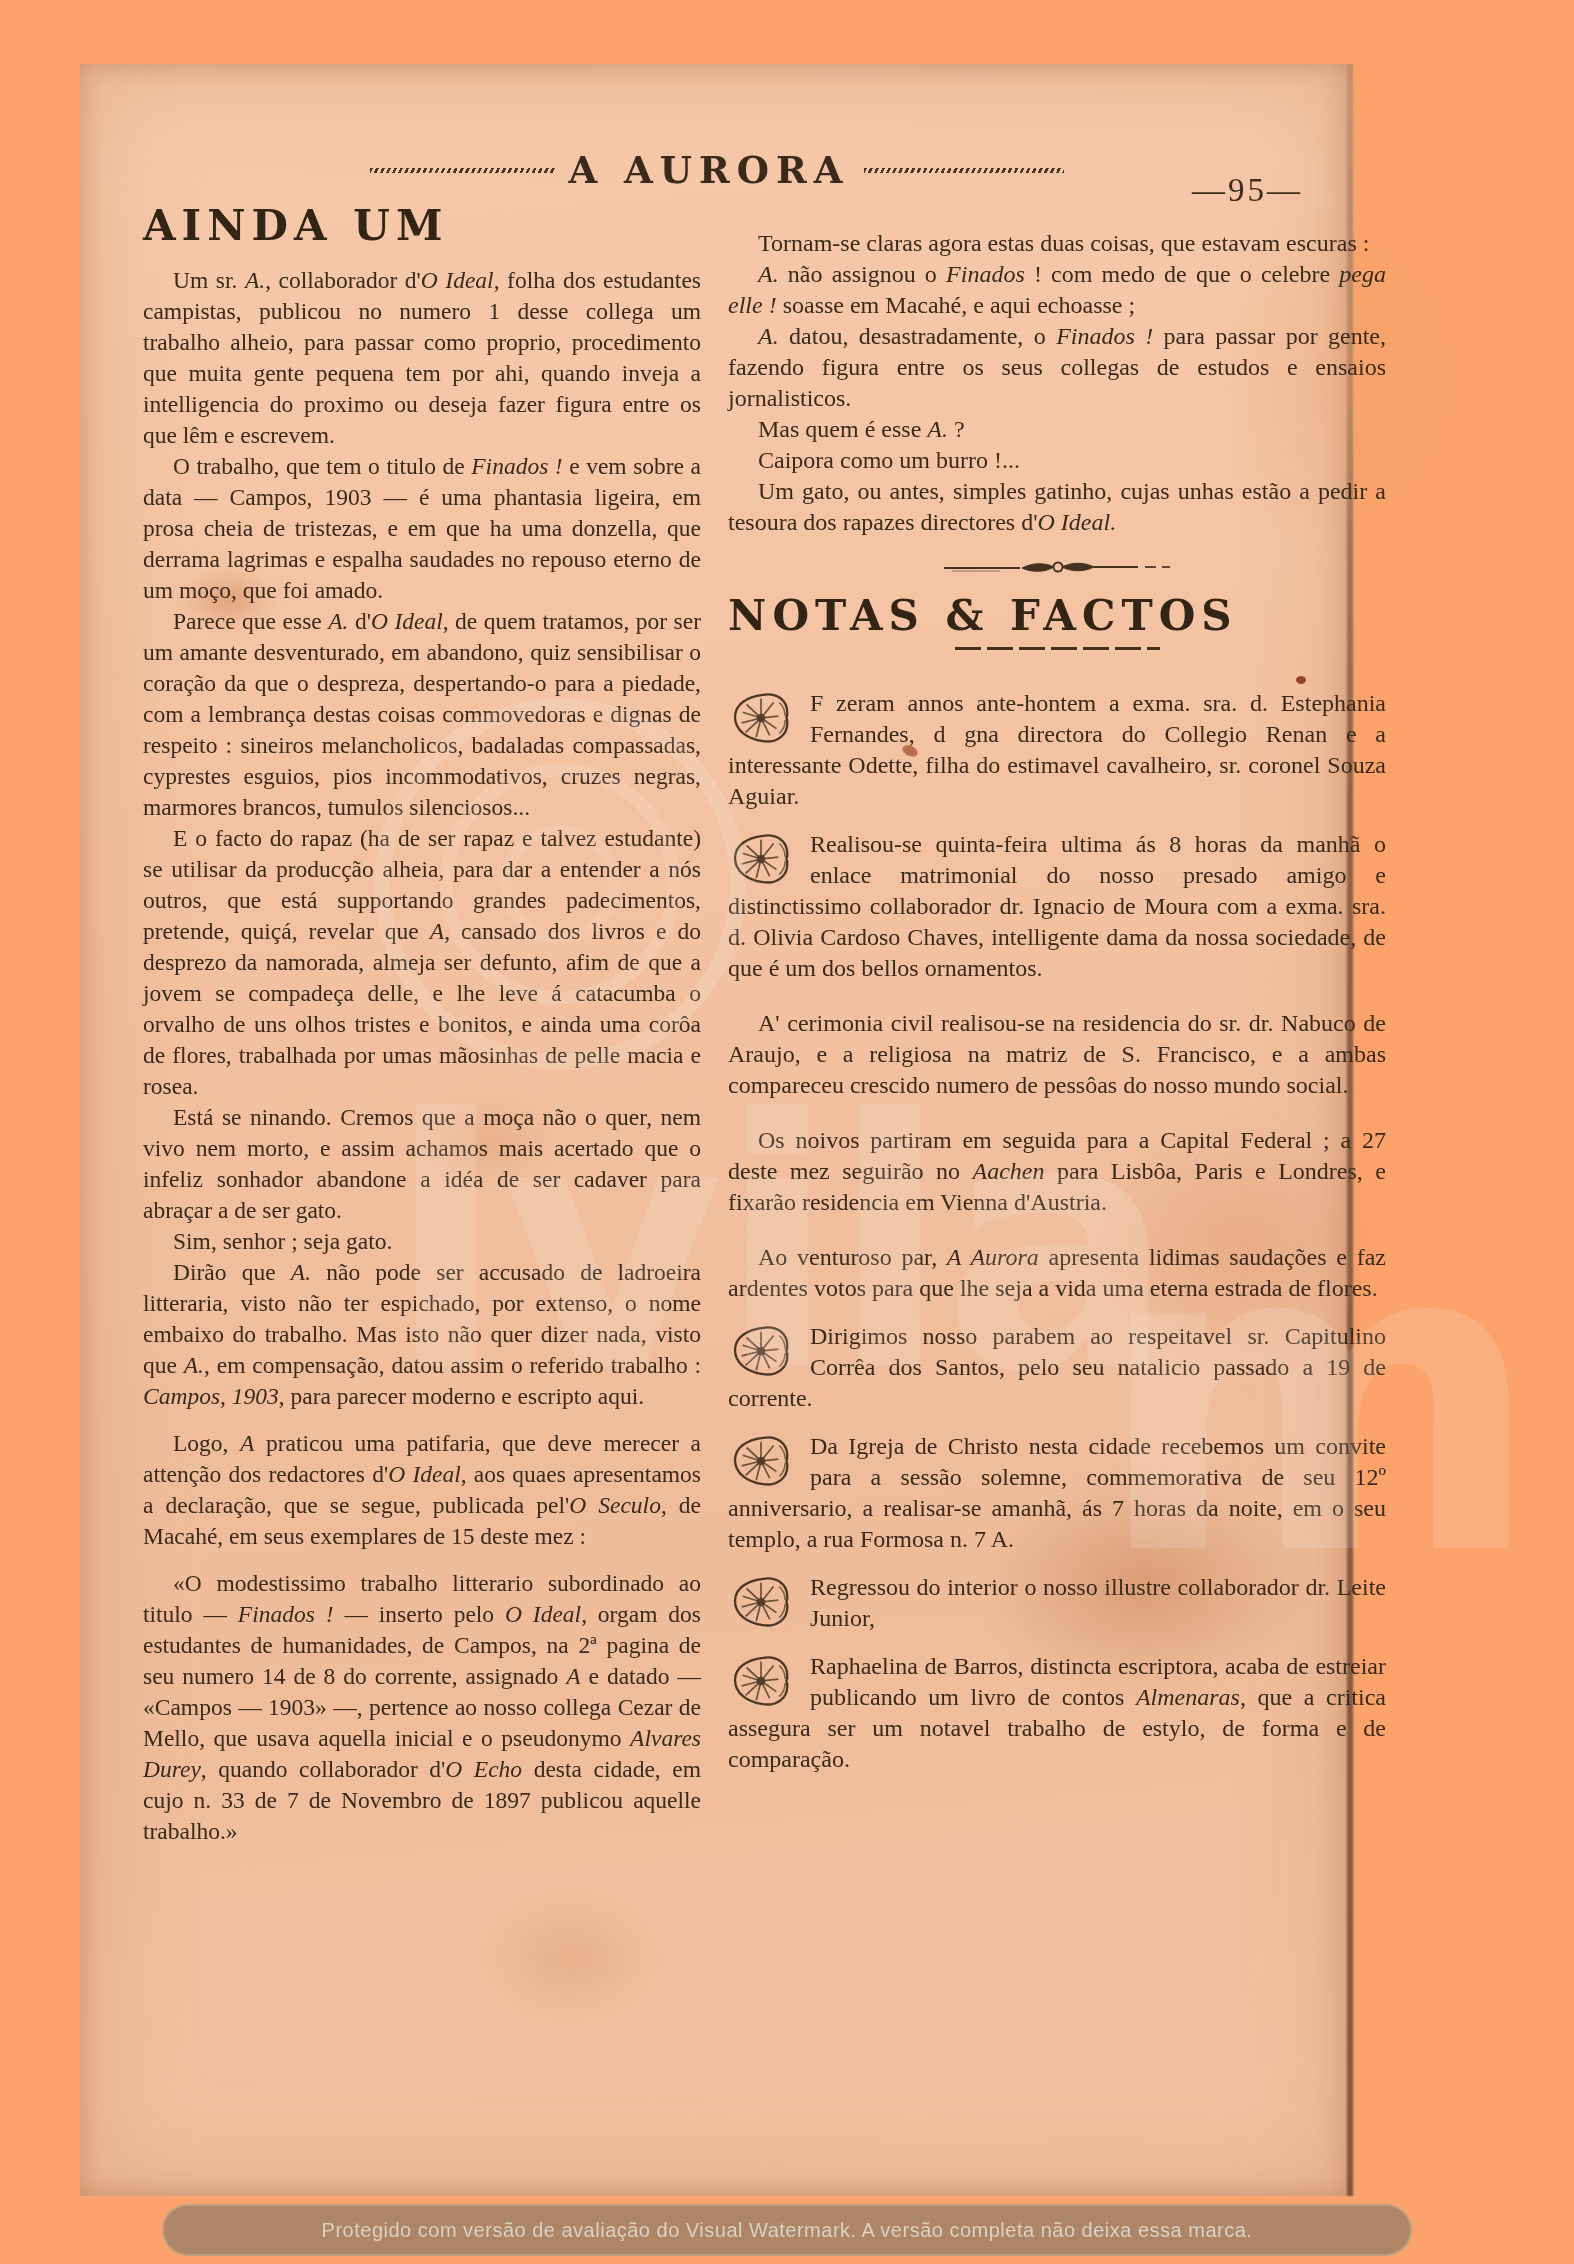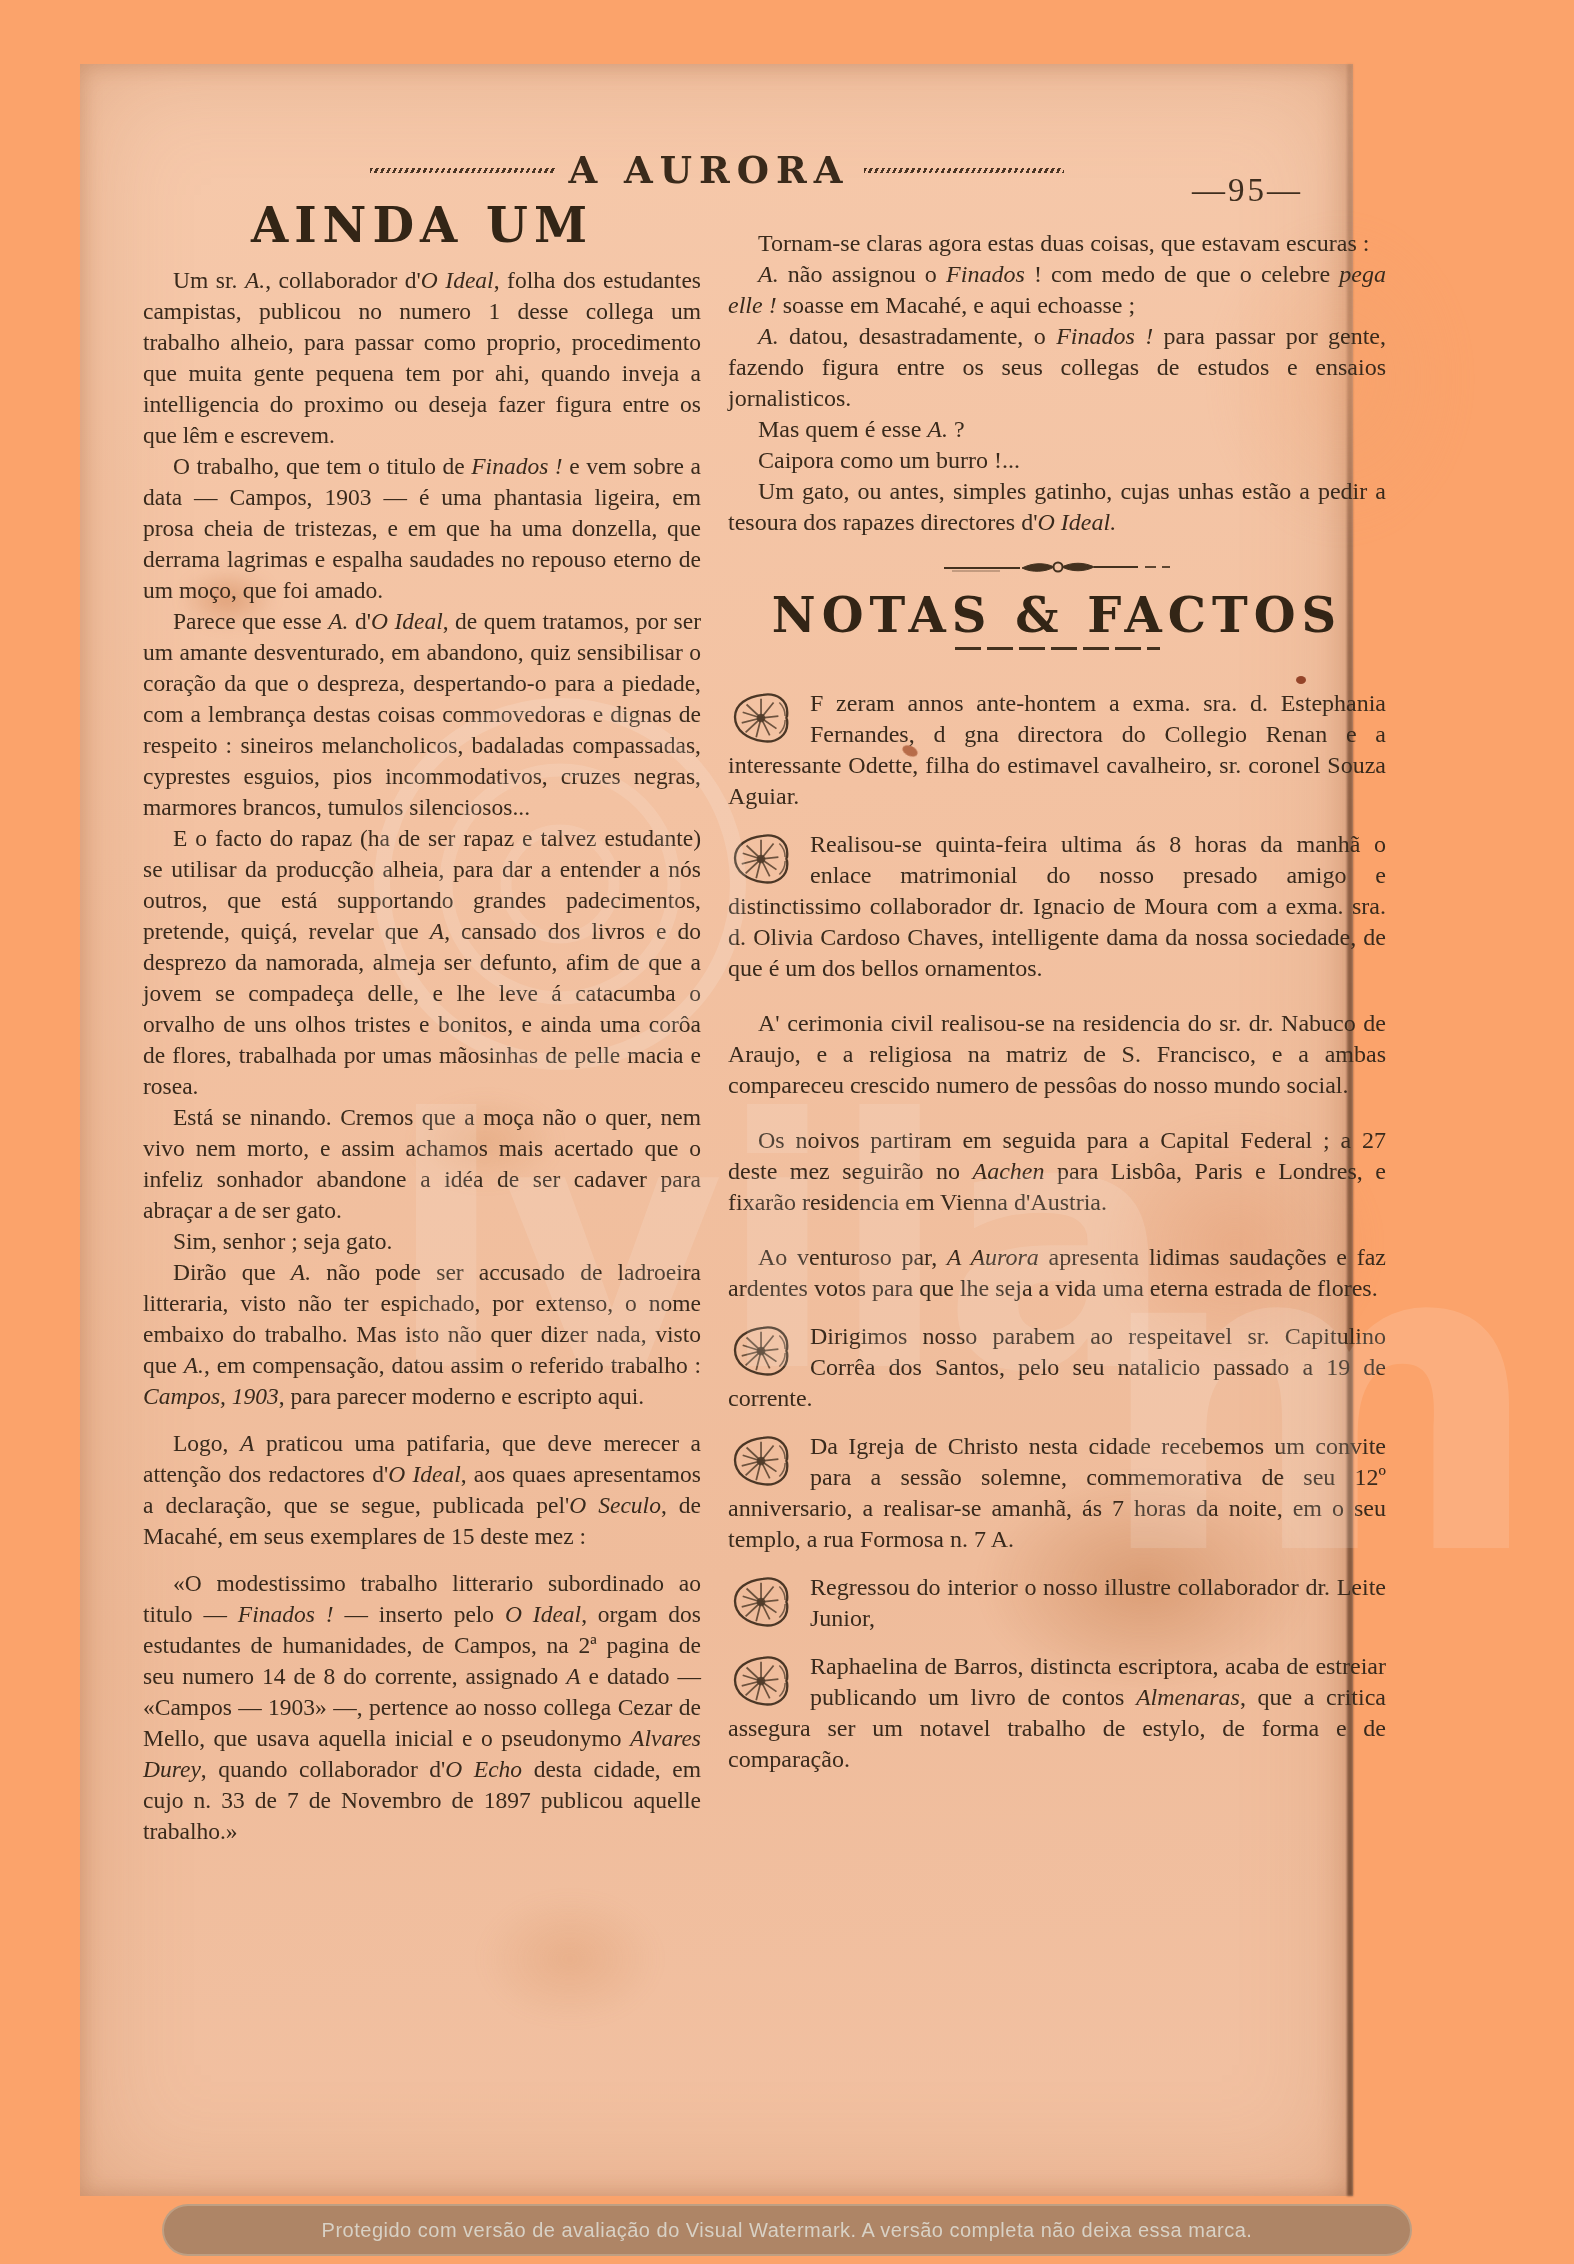--- a/index.html
+++ b/index.html
@@ -53,22 +53,22 @@
   }
   
   .col{position:absolute; z-index:2; color:#392a1c; text-align:justify;}
   .col p{margin:0; text-indent:30px; hyphens:none;}
   .col p.g{margin-top:16px;}
   .col em{font-style:italic;}
   .col-left{left:63px; top:146px; width:558px; font-size:23.5px; line-height:31px;}
   .col-right{left:648px; top:164px; width:658px; font-size:24px; line-height:31px;}
   .col-left h2, .notas-title{
     font-family:"DejaVu Serif","Liberation Serif",serif;
-    font-size:48px; font-weight:700; letter-spacing:6px; color:#332516;
-    text-align:center; margin:0 0 24px 0; text-indent:0;
+    font-size:42px; font-weight:700; letter-spacing:6px; color:#332516;
+    margin:0 0 24px 0; text-indent:0;
   }
   .notas-title{margin:26px 0 0 0;}
   .divider{display:block; margin:22px auto 0 auto;}
   .notas-rule{
     width:205px; height:3px; margin:16px auto 0 auto;
     background:repeating-linear-gradient(90deg,#43311f 0 26px,rgba(67,49,31,0) 26px 32px);
   }
   .notes{margin-top:38px;}
   .note{margin-top:17px;}
   .note.cont{margin-top:24px;}

